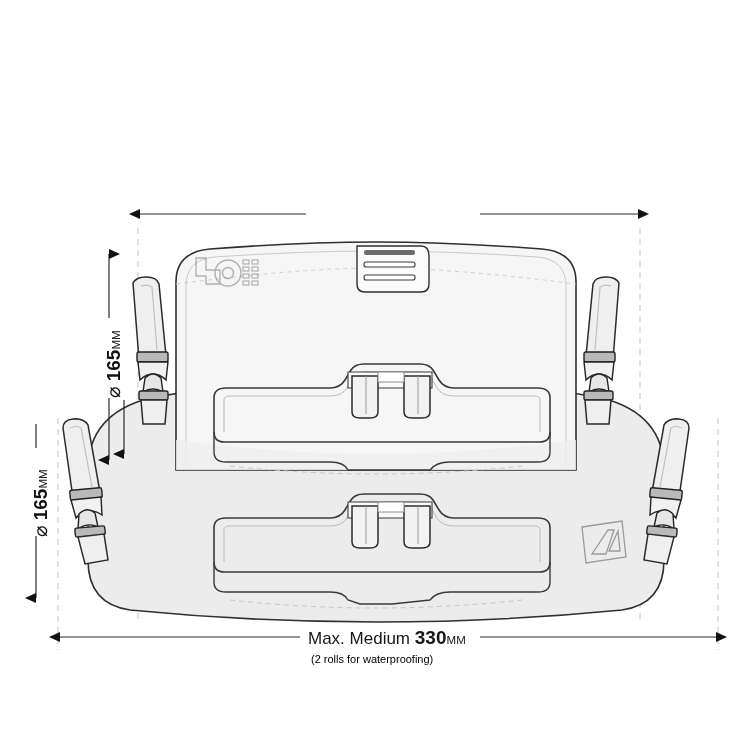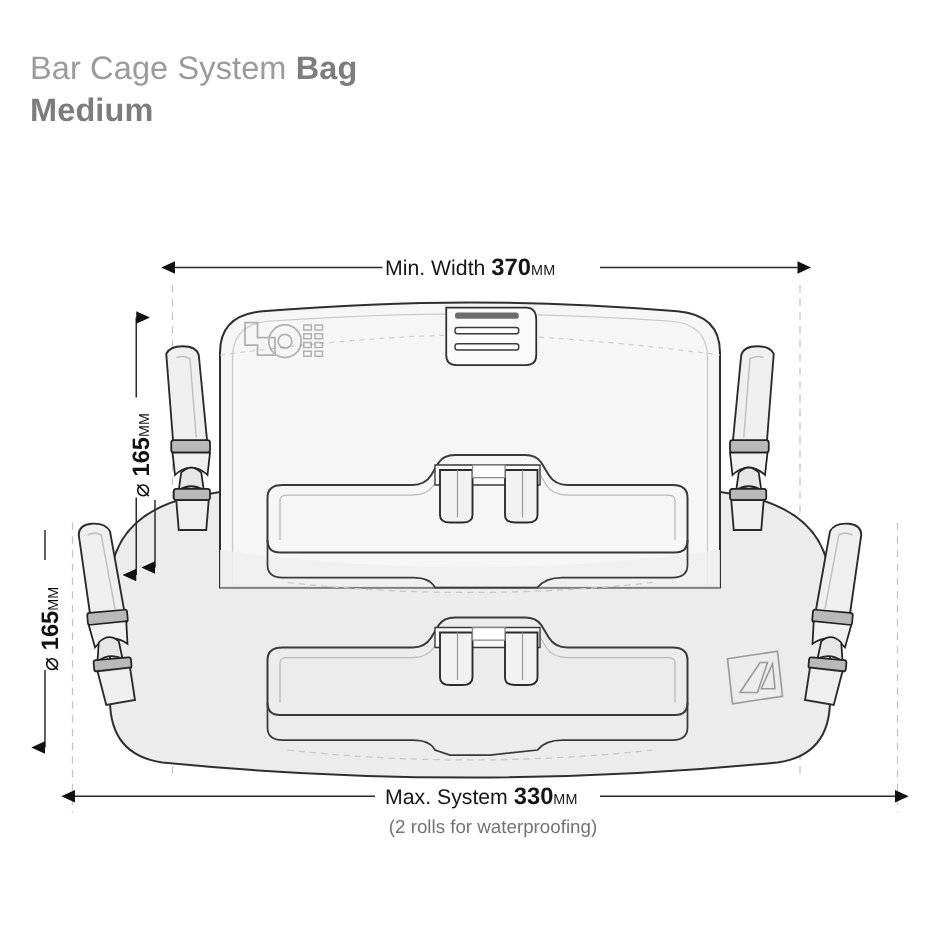--- a/index.html
+++ b/index.html
@@ -24,41 +24,37 @@
 
   
   .dim-label{
     position:absolute;
     font-size:17px;color:#161616;font-weight:400;
     white-space:nowrap;
   }
   .dim-label .num{font-weight:700;font-size:19px;}
   .dim-label .unit{font-size:11.5px;font-weight:500;letter-spacing:.2px;}
   .dim-note{
-    position:absolute;font-size:15px;color:#737373;white-space:nowrap;
+    position:absolute;font-size:11px;color:#000000;white-space:nowrap;
   }
   .vdim-label{
     position:absolute;
     transform-origin:0 0;
     transform:rotate(-90deg);
     font-size:19px;color:#111;font-weight:700;white-space:nowrap;
   }
   .vdim-label .unit{font-size:11.5px;font-weight:500;}
   .vdim-label .dia{font-size:19px;font-weight:400;}
   svg{display:block;}
 </style>
 </head>
 <body>
 
 <div id="stage">
 
-  <div class="title-block">
-    <div class="title-line"><span>Bar Cage System </span><span class="strong">Bag</span></div>
-    <div class="title-line2">Medium</div>
-  </div>
 
   <svg width="752" height="752" viewBox="0 0 752 752" style="position:absolute;left:0;top:0;">
 
     <defs>
       <marker id="arrL" markerWidth="12" markerHeight="10" refX="11" refY="5" orient="auto" markerUnits="userSpaceOnUse">
         <path d="M11,0 L11,10 L0,5 Z" fill="#111"></path>
       </marker>
       <marker id="arrR" markerWidth="12" markerHeight="10" refX="1" refY="5" orient="auto" markerUnits="userSpaceOnUse">
         <path d="M1,0 L1,10 L12,5 Z" fill="#111"></path>
       </marker>
@@ -249,26 +245,23 @@
       <line x1="36" y1="424" x2="36" y2="448"></line>
       <line x1="36" y1="536" x2="36" y2="598" marker-end="url(#arrD)"></line>
     </g>
 
     <g stroke="#2b2b2b" stroke-width="1.2">
       <line x1="124" y1="400" x2="124" y2="454" marker-end="url(#arrD)"></line>
     </g>
 
   </svg>
 
-  <div class="dim-label" style="left:308px;top:204px;">
-    <span>Min. Width </span><span class="num">370</span><span class="unit">MM</span>
-  </div>
 
   <div class="dim-label" style="left:308px;top:627px;">
-    <span>Max. System </span><span class="num">330</span><span class="unit">MM</span>
+    <span>Max. Medium </span><span class="num">330</span><span class="unit">MM</span>
   </div>
 
   <div class="dim-note" style="left:311px;top:653px;">(2 rolls for waterproofing)</div>
 
   <div class="vdim-label" style="left:102px;top:398px;">
     <span class="dia">⌀</span> <span>165</span><span class="unit">MM</span>
   </div>
 
   <div class="vdim-label" style="left:29px;top:537px;">
     <span class="dia">⌀</span> <span>165</span><span class="unit">MM</span>

